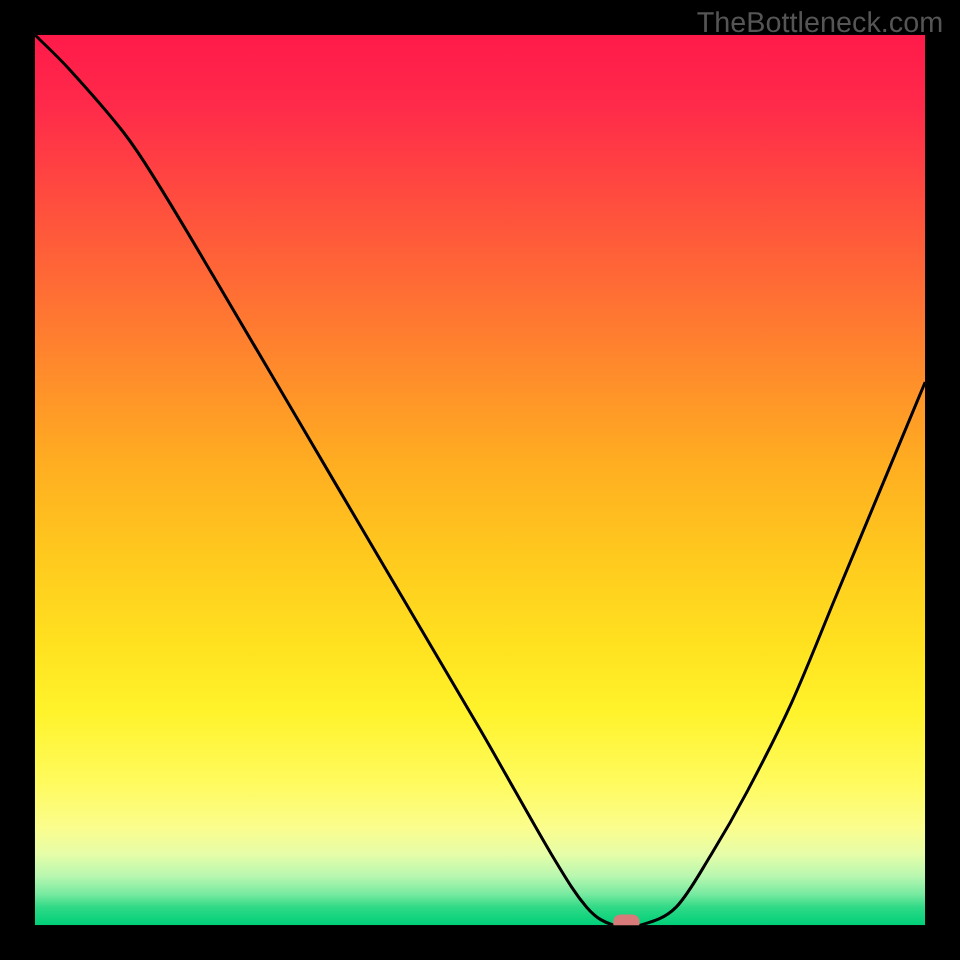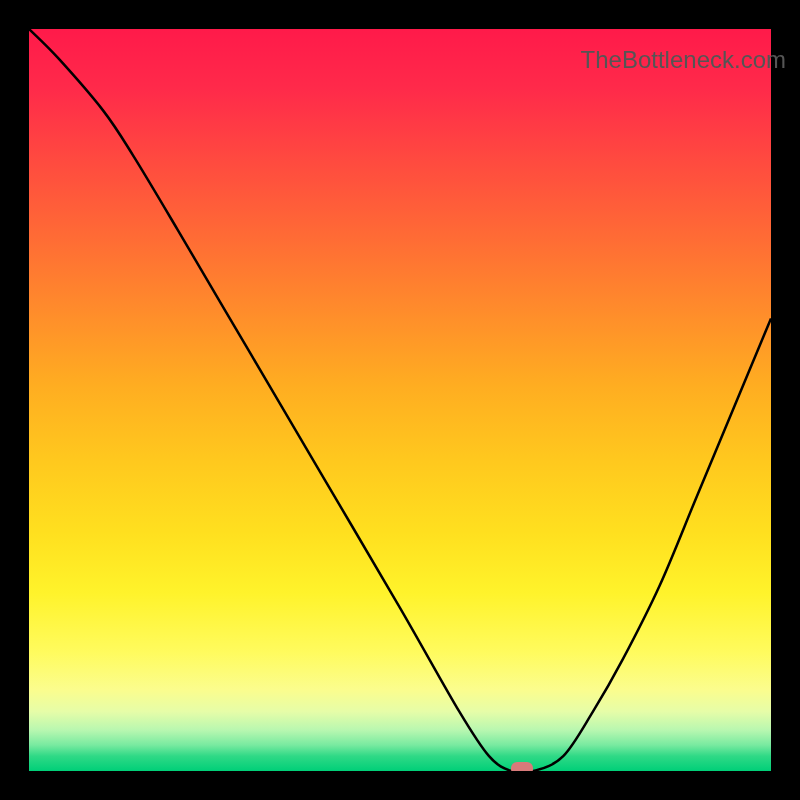--- a/index.html
+++ b/index.html
@@ -12,21 +12,20 @@
     font-family: Arial, sans-serif;
   }
   .watermark {
     position: absolute;
     top: 6px;
     right: 14px;
     color: #555;
     font-size: 24px;
     font-weight: 500;
     z-index: 10;
-    margin-top: 40px;
   }
   .plot-area {
     position: absolute;
     left: 29px;
     top: 29px;
     width: 742px;
     height: 742px;
     overflow: hidden;
   }
   .gradient-bg {

